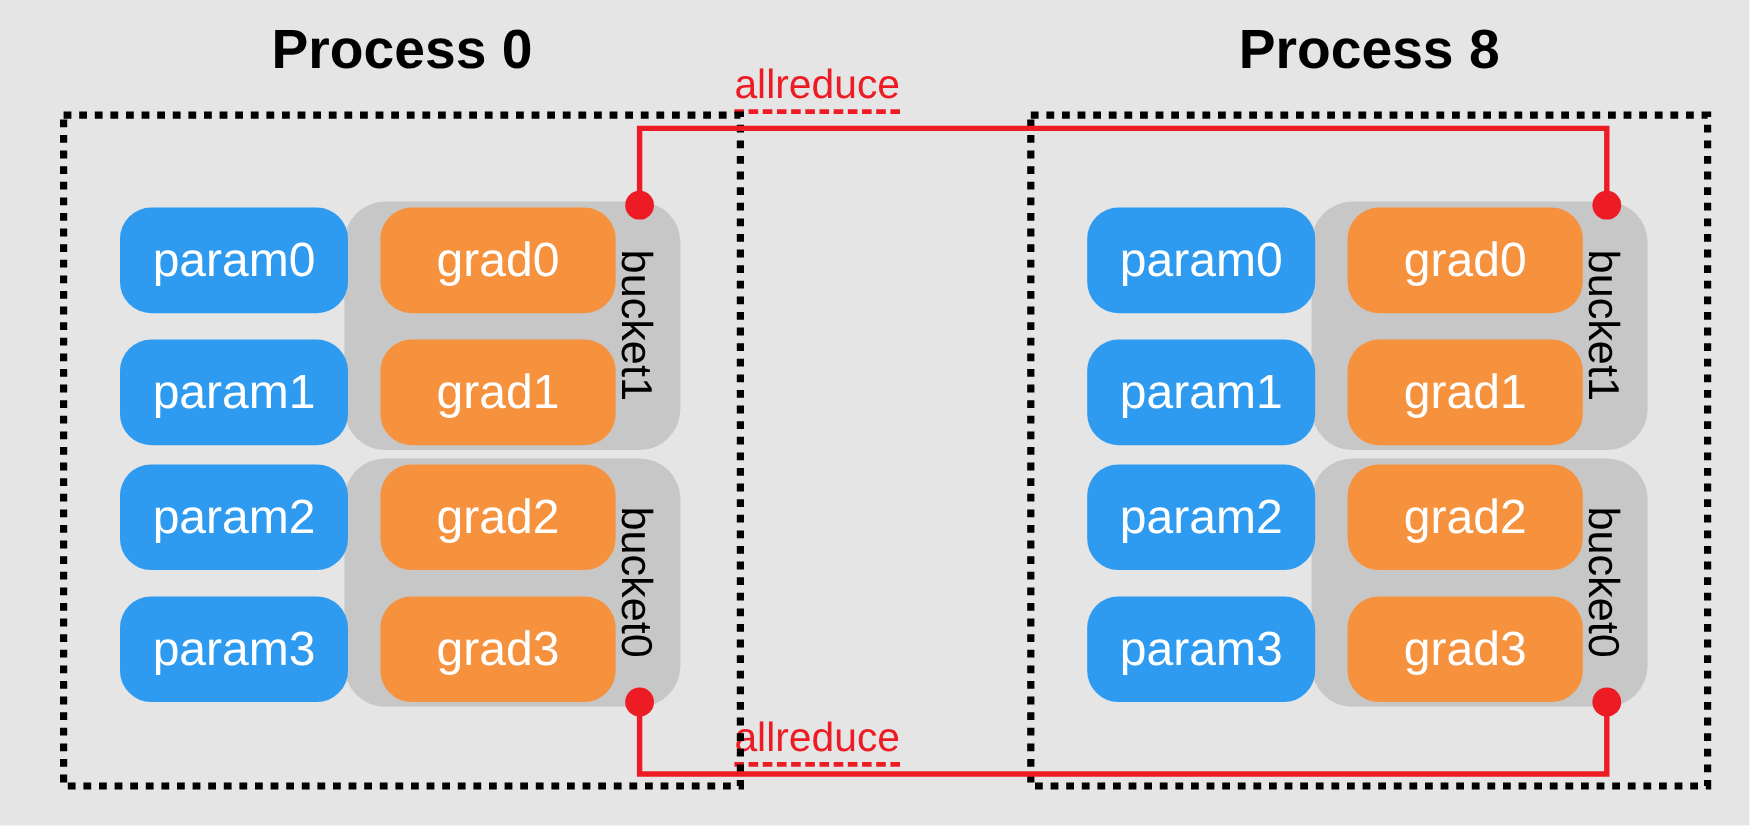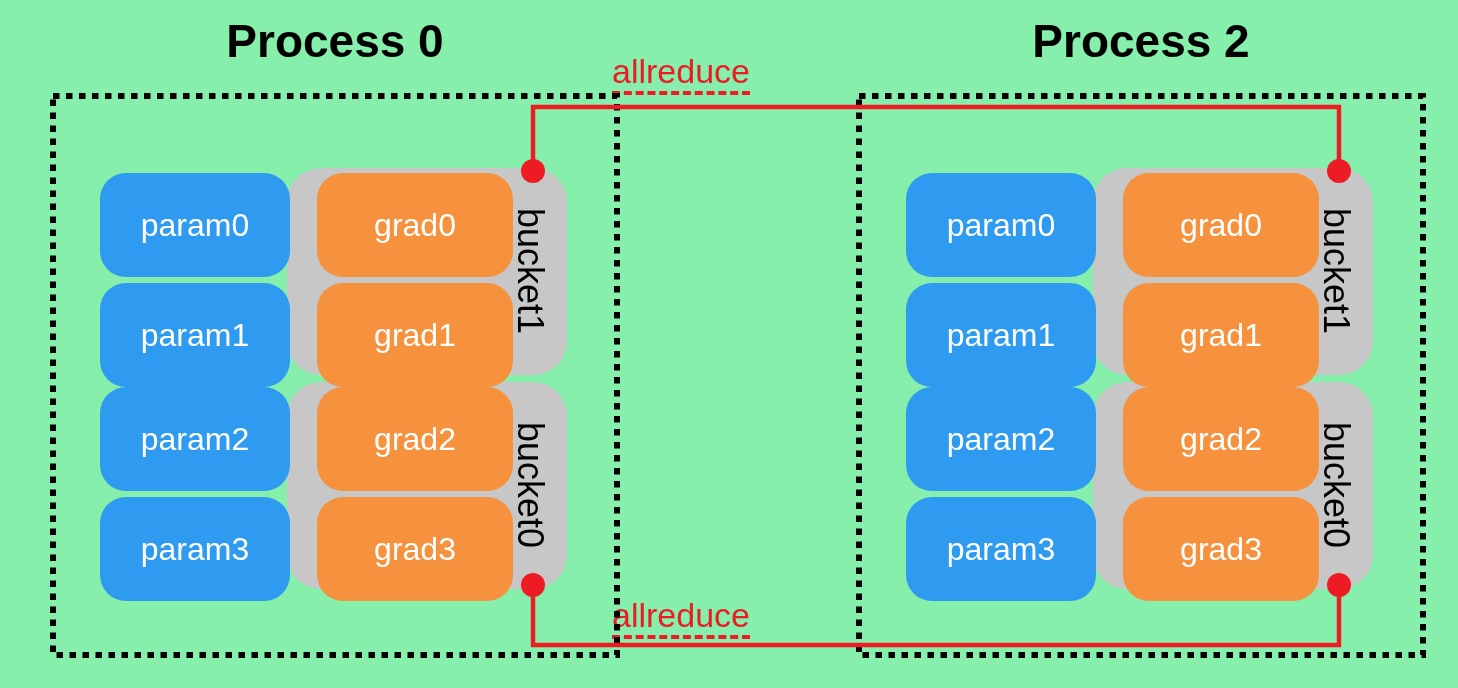--- a/index.html
+++ b/index.html
@@ -4,21 +4,21 @@
 <style>
   html, body {
     margin: 0;
     padding: 0;
     background: #ffffff;
   }
   .canvas {
     position: relative;
     width: 1458px;
     height: 688px;
-    background: #86efac;
+    background: #e5e5e5;
     font-family: "Liberation Sans", sans-serif;
     overflow: hidden;
   }
   .proc-title {
     position: absolute;
     top: 14px;
     width: 400px;
     text-align: center;
     font-size: 46px;
     font-weight: 700;
@@ -41,26 +41,26 @@
     writing-mode: vertical-rl;
     display: flex;
     align-items: center;
     justify-content: center;
     font-size: 36px;
     color: var(--ink_black, #000);
     z-index: 2;
   }
   .block {
     position: absolute;
-    height: 104px;
+    height: 88px;
     display: flex;
     align-items: center;
     justify-content: center;
     color: var(--text_white, #fff);
-    font-size: 32px;
+    font-size: 40px;
     border-radius: 26px;
     z-index: 2;
   }
   .param { width: 190px; background: var(--param_blue, #2e9bf0); }
   .grad  { width: 196px; background: var(--grad_orange, #f6913d); margin-left: 20px; }
   .allreduce {
     position: absolute;
     width: 250px;
     text-align: left;
     z-index: 5;
@@ -81,21 +81,21 @@
     z-index: 10;
     pointer-events: none;
   }
 </style>
 </head>
 <body>
 
 <div class="canvas">
 
   <div class="proc-title" style="left:135px;">Process 0</div>
-  <div class="proc-title" style="left:941px;">Process 2</div>
+  <div class="proc-title" style="left:941px;">Process 8</div>
 
   <div class="bucket" style="left:287px; top:168px;"></div>
   <div class="bucket" style="left:287px; top:382px;"></div>
 
   <div class="bucket-label" style="left:499px; top:168px;">bucket1</div>
   <div class="bucket-label" style="left:499px; top:382px;">bucket0</div>
 
   <div class="block param" style="left:100px; top:173px;">param0</div>
   <div class="block param" style="left:100px; top:283px;">param1</div>
   <div class="block param" style="left:100px; top:387px;">param2</div>

